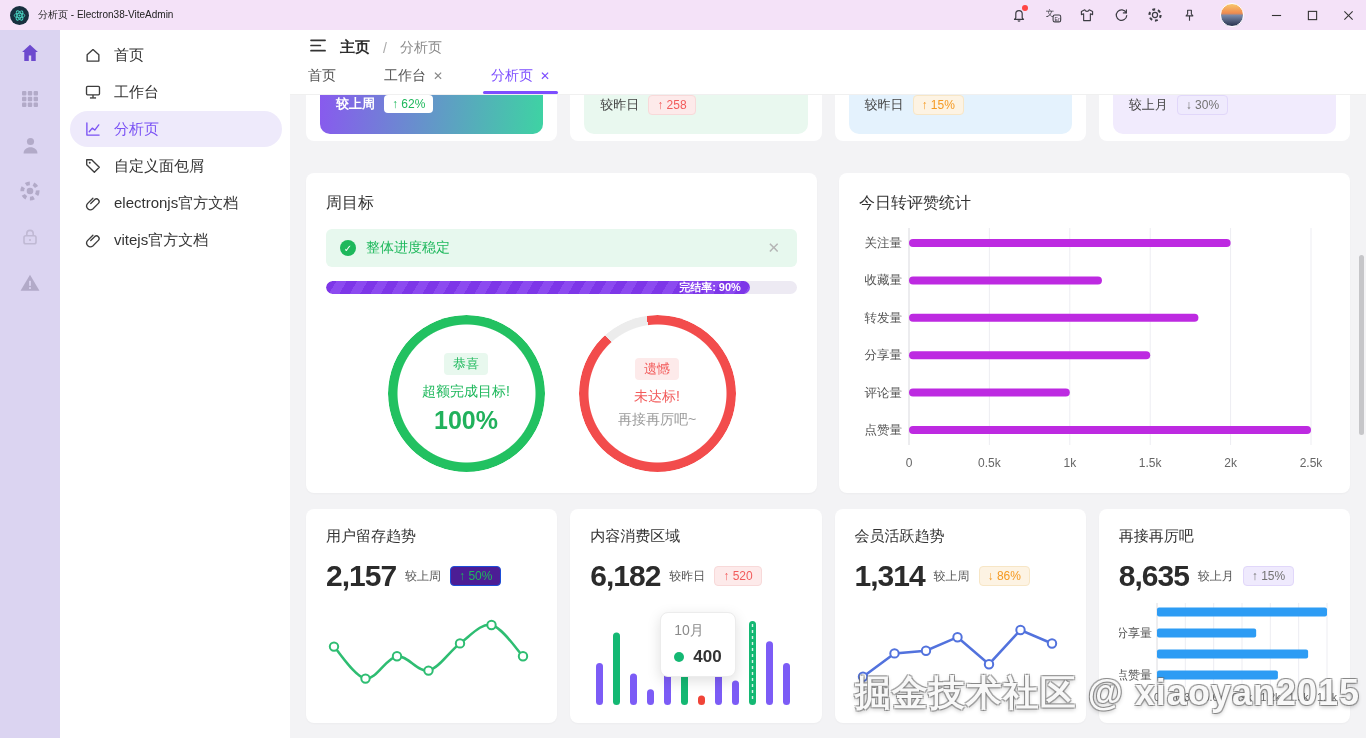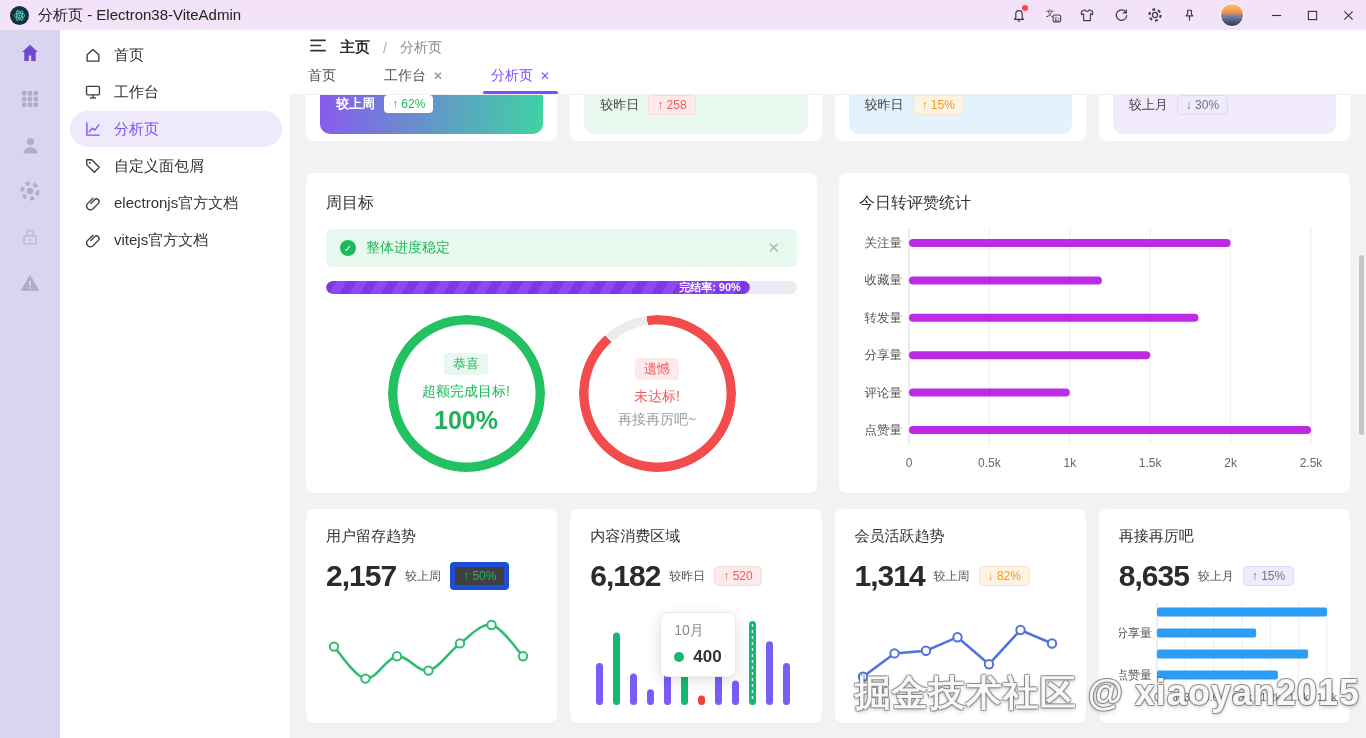--- a/index.html
+++ b/index.html
@@ -2,21 +2,21 @@
 <html><head>
 <meta charset="utf-8">
 <style>
   * { box-sizing: border-box; margin: 0; padding: 0; }
   html,body { width:1366px; height:738px; overflow:hidden; }
   body { font-family:"Liberation Sans","DejaVu Sans",sans-serif; background:#f3f3f5; position:relative; }
 
   
   .titlebar { height:30px; background:#f4e2f8; display:flex; align-items:center; padding:0 0 0 10px; }
   .app-logo { width:19px; height:19px; border-radius:50%; background:#17303f; display:flex; align-items:center; justify-content:center; margin-right:9px; flex:0 0 auto; }
-  .app-title { font-size:15px; color:#222; }
+  .app-title { font-size:10px; color:#222; }
   .tb-right { margin-left:auto; display:flex; align-items:center; }
   .tb-icon { width:34px; height:30px; display:flex; align-items:center; justify-content:center; position:relative; color:#3c3c43; }
   .tb-icon svg { display:block; }
   .red-dot { position:absolute; top:5px; right:8px; width:6px; height:6px; border-radius:50%; background:#f44; }
   .avatar { width:24px; height:24px; border-radius:50%; margin:0 14px; background:linear-gradient(180deg,#f8c76d 0%,#ef8a4e 42%,#7a89a8 52%,#27324e 100%); border:1px solid #fff; }
   .winbtn { width:36px; height:30px; display:flex; align-items:center; justify-content:center; color:#333; }
 
   
   .app { display:flex; height:708px; }
   .rail { width:60px; background:#dbd4f1; display:flex; flex-direction:column; align-items:center; padding-top:12px; gap:24px; flex:0 0 auto; }
@@ -47,21 +47,21 @@
   .tblock { position:absolute; left:14px; right:14px; top:-20px; height:105px; border-radius:10px; }
   .tblock.gradient { background:linear-gradient(95deg,#8a57f0 0%,#3ed3a3 100%); }
   .tblock.green { background:#e9f8ef; }
   .tblock.blue  { background:#e4f2fd; }
   .tblock.purple{ background:#f1ebfd; }
   .tblock-row { position:absolute; left:16px; top:66px; display:flex; align-items:center; gap:9px; font-size:13px; }
   .tlabel-light { color:#fff; font-weight:bold; }
   .tlabel-dark { color:#444; }
   .chip { font-size:12px; padding:2px 8px; border-radius:4px; white-space:nowrap; }
   .chip-white  { background:#fff; color:#1eb85c; }
-  .chip-green  { background:#404040; color:#1eb85c; border:5px solid #1d4ed8; }
+  .chip-green  { background:#4c1d95; color:#1eb85c; border:1px solid #1d4ed8; }
   .chip-red    { background:#fdeaea; color:#f25b5b; border:1px solid #f8d9d9; }
   .chip-orange { background:#fdf3e3; color:#f59a23; border:1px solid #f7e6c6; }
   .chip-purple { background:#efeafd; color:#737373; border:1px solid #e1d7fa; }
 
   
   .row2 { display:flex; gap:22px; margin-top:32px; height:320px; }
   .card { background:#fff; border-radius:8px; box-shadow:0 1px 2px rgba(0,0,0,.03); }
   .goal-card { flex:1; padding:20px 20px; min-width:0; }
   .card-title { font-size:16px; color:#333; }
   .alert { margin-top:15px; height:38px; background:#e7f8ee; border-radius:6px; display:flex; align-items:center; padding:0 14px; gap:10px; }
@@ -467,21 +467,21 @@
               <span class="tt-val">400</span>
             </div>
           </div>
         </div>
 
         <div class="card mini-card">
           <div class="mini-title">会员活跃趋势</div>
           <div class="num-row">
             <span class="big-num">1,314</span>
             <span class="cmp-label">较上周</span>
-            <span class="chip chip-orange">↓ 82%</span>
+            <span class="chip chip-orange">↓ 86%</span>
           </div>
           <svg class="mini-chart" width="205" height="98" viewBox="0 0 205 98">
               <path d="M8 75.8 L39.5 52.4 L71 49.699999999999996 L102.5 36.199999999999996 L134 63.2 L165.5 29 L197 42.5" fill="none" stroke="#5272dd" stroke-width="2.5" stroke-linecap="round"></path>
               <circle cx="8" cy="75.8" r="4.2" fill="#fff" stroke="#5272dd" stroke-width="2"></circle>
               <circle cx="39.5" cy="52.4" r="4.2" fill="#fff" stroke="#5272dd" stroke-width="2"></circle>
               <circle cx="71" cy="49.699999999999996" r="4.2" fill="#fff" stroke="#5272dd" stroke-width="2"></circle>
               <circle cx="102.5" cy="36.199999999999996" r="4.2" fill="#fff" stroke="#5272dd" stroke-width="2"></circle>
               <circle cx="134" cy="63.2" r="4.2" fill="#fff" stroke="#5272dd" stroke-width="2"></circle>
               <circle cx="165.5" cy="29" r="4.2" fill="#fff" stroke="#5272dd" stroke-width="2"></circle>
               <circle cx="197" cy="42.5" r="4.2" fill="#fff" stroke="#5272dd" stroke-width="2"></circle>

